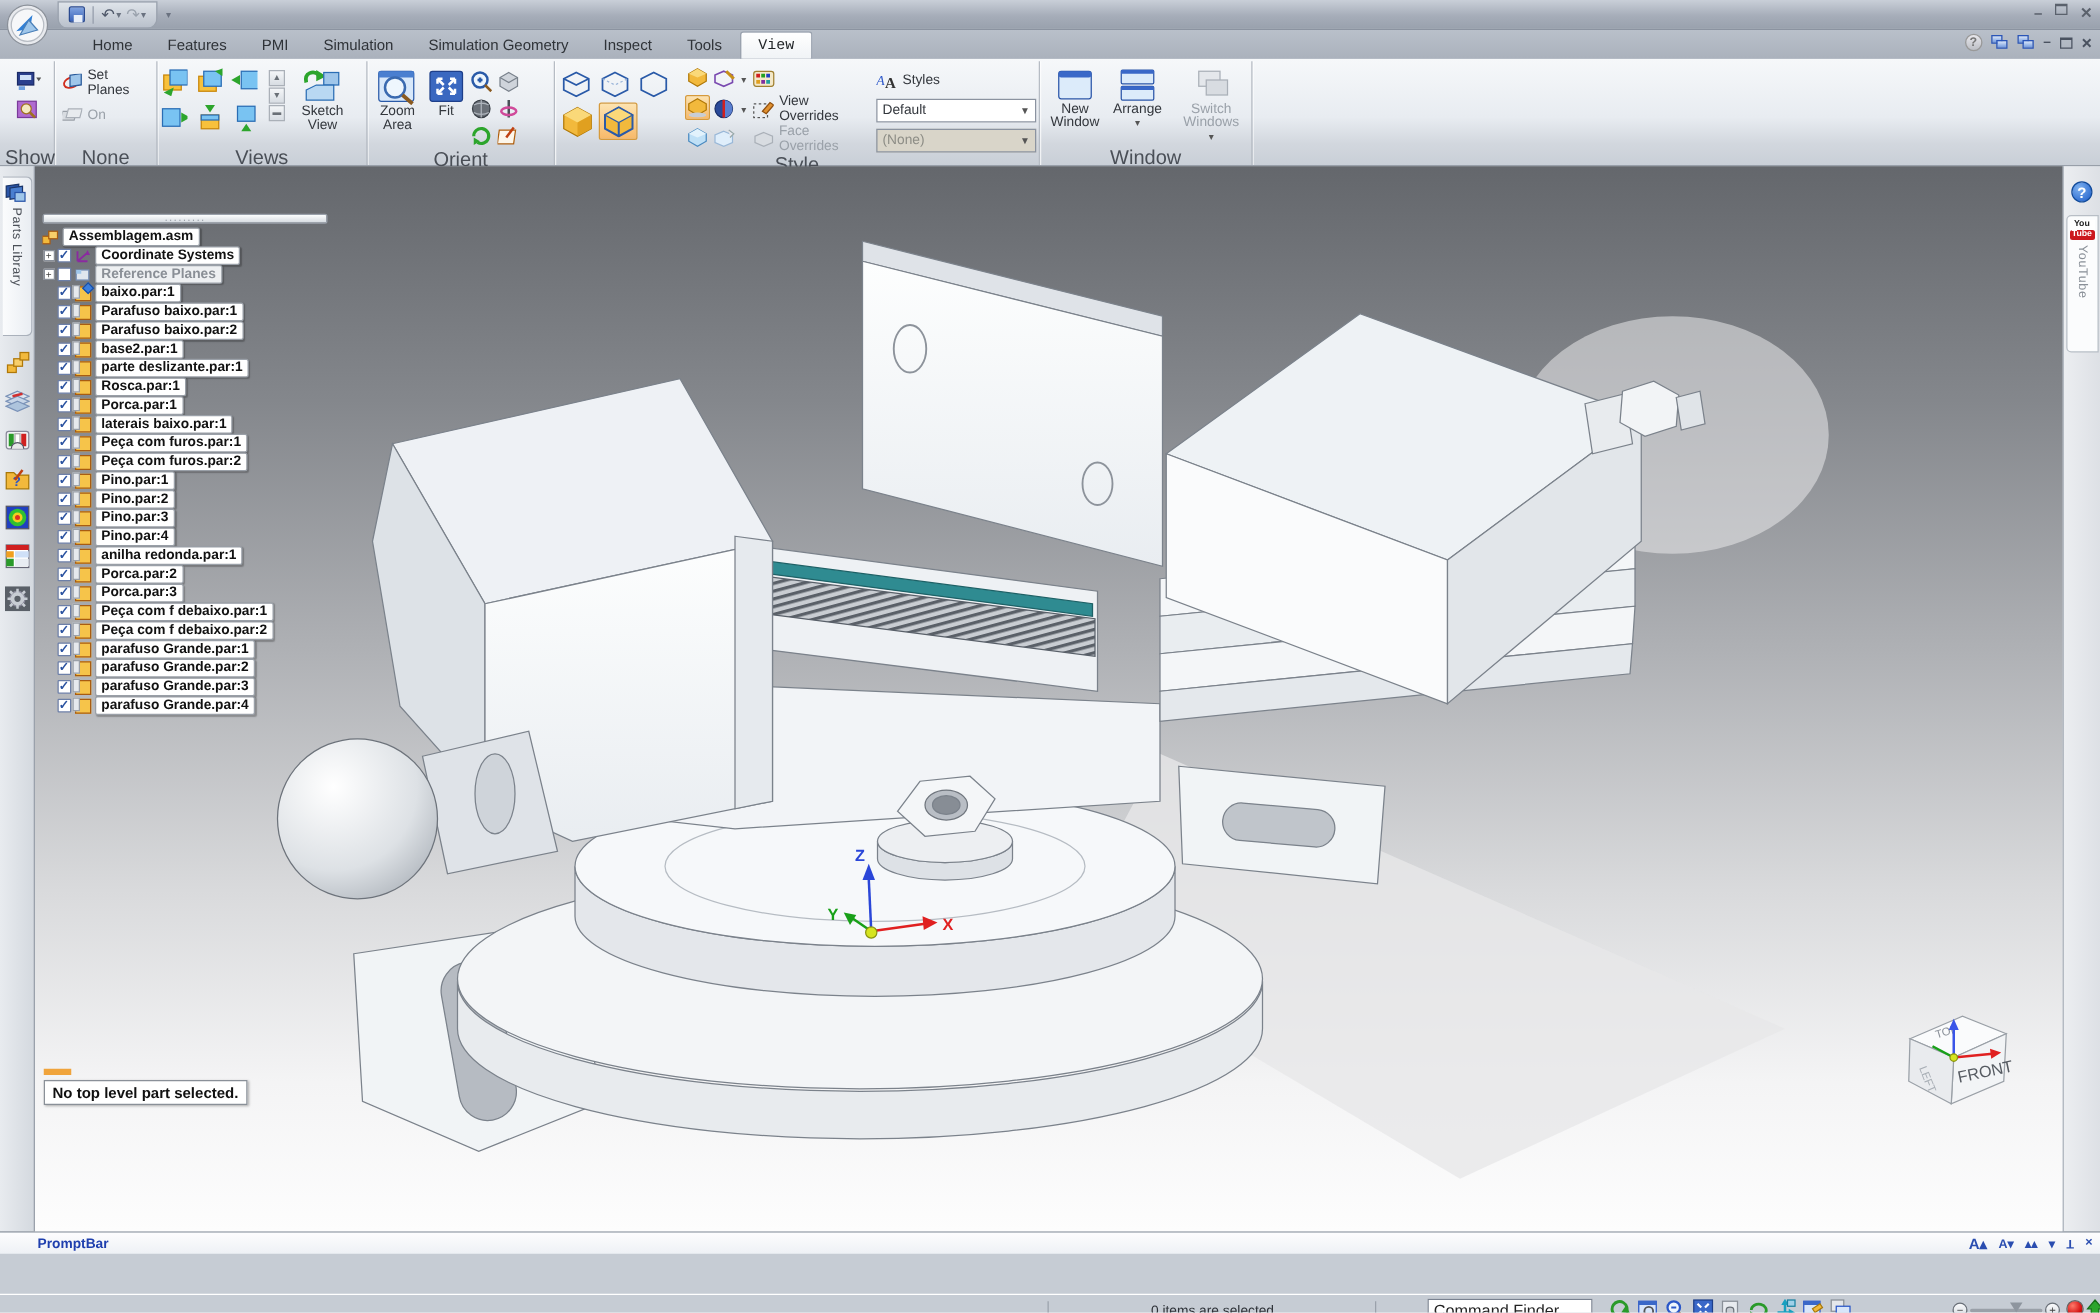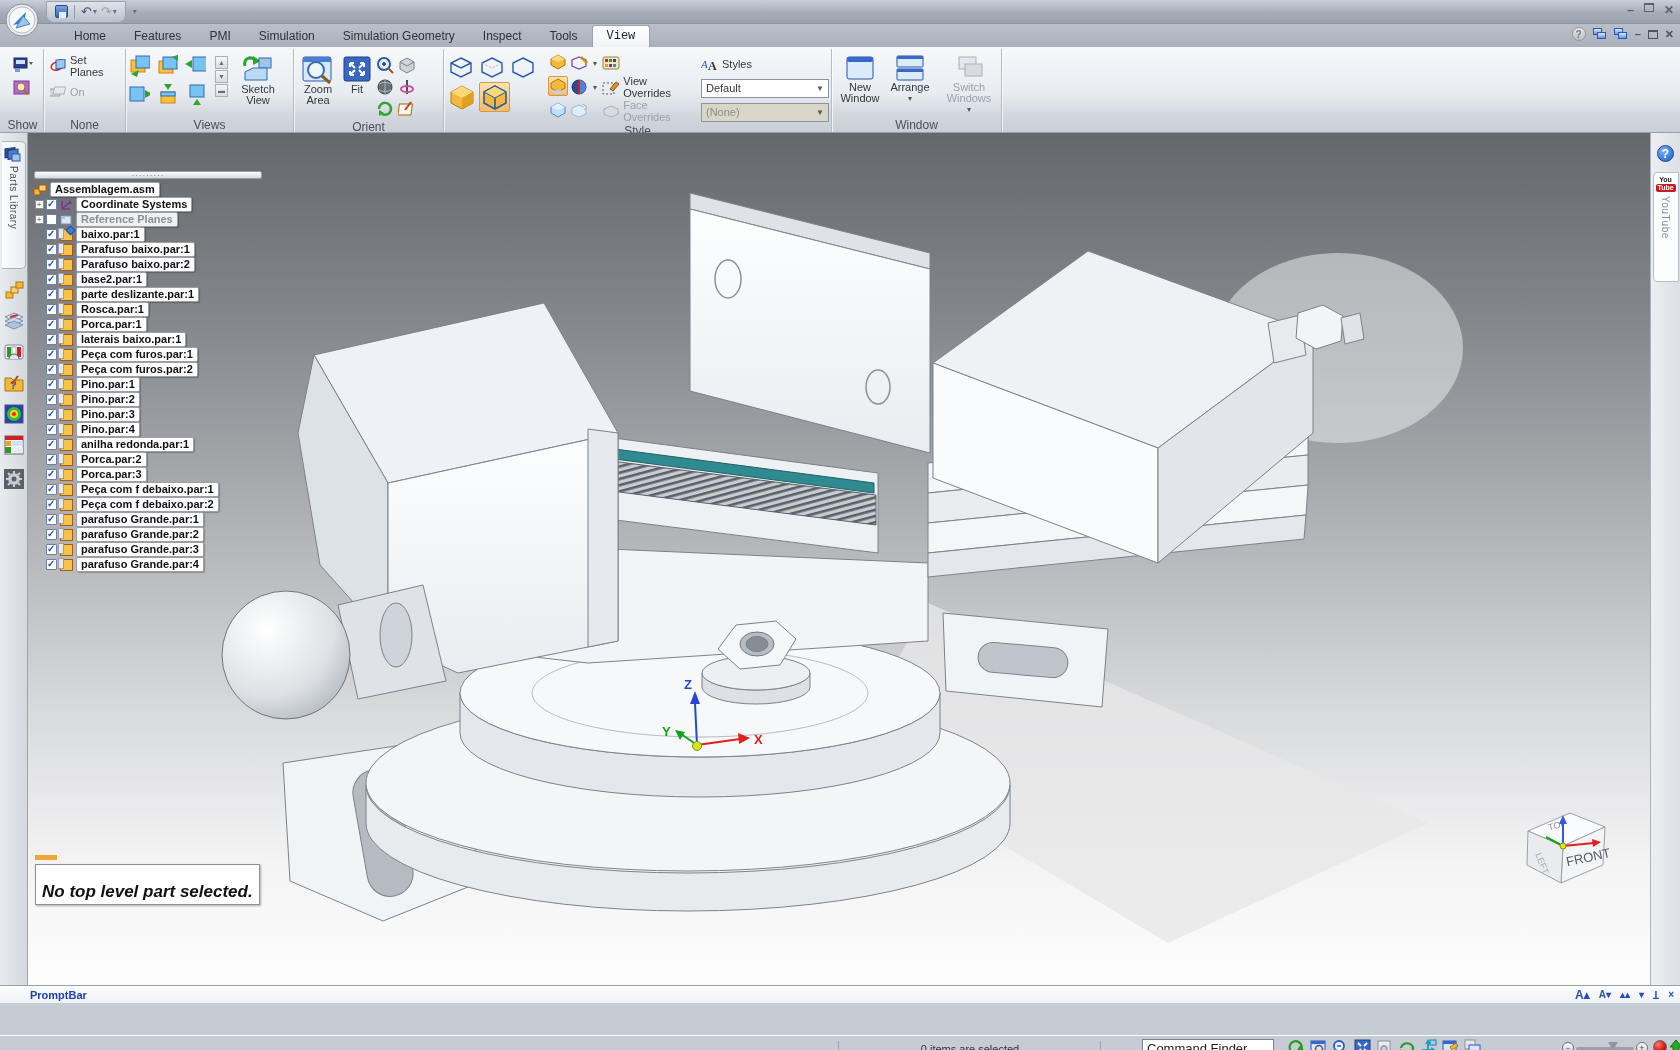--- a/index.html
+++ b/index.html
@@ -30,21 +30,21 @@
   .sheeticon { width:14px; height:12px; position:relative; }
   .sheeticon i { position:absolute; width:9px; height:7px; border:1px solid #2a55b8; background:linear-gradient(#dce8fa,#6f97dd); }
   .sheeticon i:first-child { left:0; top:0; }
   .sheeticon i:last-child { left:4px; top:4px; }
   .dctext { color:#4a5260; font-weight:bold; font-size:11px; }
 
   
   .ribbon { background:linear-gradient(#f6f8fa,#e8ecf1 55%,#d2d7de 80%,#c9cfd7); border-bottom:1px solid #989fa9; display:flex; padding:2px 0 0 2px; }
   .rgroup { display:flex; flex-direction:column; border-right:1px solid #b6bcc4; box-shadow:1px 0 0 rgba(255,255,255,.7); padding:1px 2px 0; }
   .rgbody { flex:1; display:flex; align-items:flex-start; }
-  .rglabel { height:14px; text-align:center; font-size:12px; color:#4a4f57; }
+  .rglabel { height:14px; text-align:center; font-size:16px; color:#4a4f57; }
   .bigbtn { display:flex; flex-direction:column; align-items:center; text-align:center; font-size:11px; line-height:11px; color:#33373d; padding:2px 3px; border-radius:3px; }
   .bigbtn.dis { color:#9aa1a9; }
   .smbtn { width:22px; height:21px; display:flex; align-items:center; justify-content:center; border-radius:2px; }
   .smbtn.sel { background:linear-gradient(#fde3b0,#f7b96a); border:1px solid #d69a3c; }
   .rowbtn { display:flex; align-items:center; gap:4px; font-size:11px; color:#33373d; height:22px; }
   .rowbtn.dis { color:#9aa1a9; }
   .dropdown { width:128px; height:19px; border:1px solid #8b93a0; background:#fff; font-size:11px; display:flex; align-items:center; padding:0 4px; justify-content:space-between;gap:12px; }
   .dropdown.dis { background:#d9d5c9; color:#8d8d86; }
   .dd-car { font-size:8px; color:#555; }
   .vicons { display:grid; grid-template-columns:28px 28px 28px; grid-template-rows:30px 30px; margin-top:4px; }
@@ -87,21 +87,21 @@
   .ico { width:13px; height:12px; margin-right:3px; position:relative; }
   .ico.part { background:#f6c44a; border:1px solid #a85c12; }
   .ico.part:before { content:""; position:absolute; left:-3px; top:-2px; width:4px; height:9px; background:#e6e9ed; border:1px solid #9aa0a8; }
   .ico.special:after { content:""; position:absolute; right:-2px; top:-3px; width:5px; height:5px; background:#3a7fe0; transform:rotate(45deg); border:1px solid #1c4fa0; }
   .tlabel { background:#fff; border:1px solid #9aa0a8; border-radius:2px; padding:0 4px 1px; font-size:11px; font-weight:bold; color:#111; white-space:nowrap; box-shadow:1px 1px 1px rgba(0,0,0,.25); }
   .off .tlabel { color:#8a8f96; background:#eef0f2; }
   .rootrow .tlabel { font-weight:bold; }
 
   .tooltip { position:absolute; left:7px; top:722px; }
   .tipmark { width:22px; height:5px; background:#f0a43c; margin-bottom:4px; }
-  .tipbox { background:#fff; border:1px solid #8a9098; padding:17px 6px 2px; font-size:17px; font-weight:bold; color:#111; white-space:nowrap; box-shadow:1px 1px 2px rgba(0,0,0,.3);font-style:italic; }
+  .tipbox { background:#fff; border:1px solid #8a9098; padding:2px 6px 2px; font-size:12px; font-weight:bold; color:#111; white-space:nowrap; box-shadow:1px 1px 2px rgba(0,0,0,.3); }
 
   .viewcube { position:absolute; right:28px; bottom:92px; }
 
   
   .pbhead { background:linear-gradient(#fdfdfe,#eef1f5); border-top:1px solid #9aa1ab; display:flex; align-items:center; padding:0 6px 0 30px; }
   .pbtitle { color:#1f3fae; font-weight:bold; font-size:11px; }
   .pbctl { margin-left:auto; display:flex; gap:9px; color:#2a4db0; font-size:10px; font-weight:bold; align-items:center; }
   .pbctl .pin { display:inline-block; transform:rotate(180deg); }
   .pbmsg { background:#fff; border:1px solid #9097a1; margin:0 26px 0 28px; font-size:12.5px; color:#000; padding:2px 4px 0; white-space:nowrap; overflow:hidden; }
 

